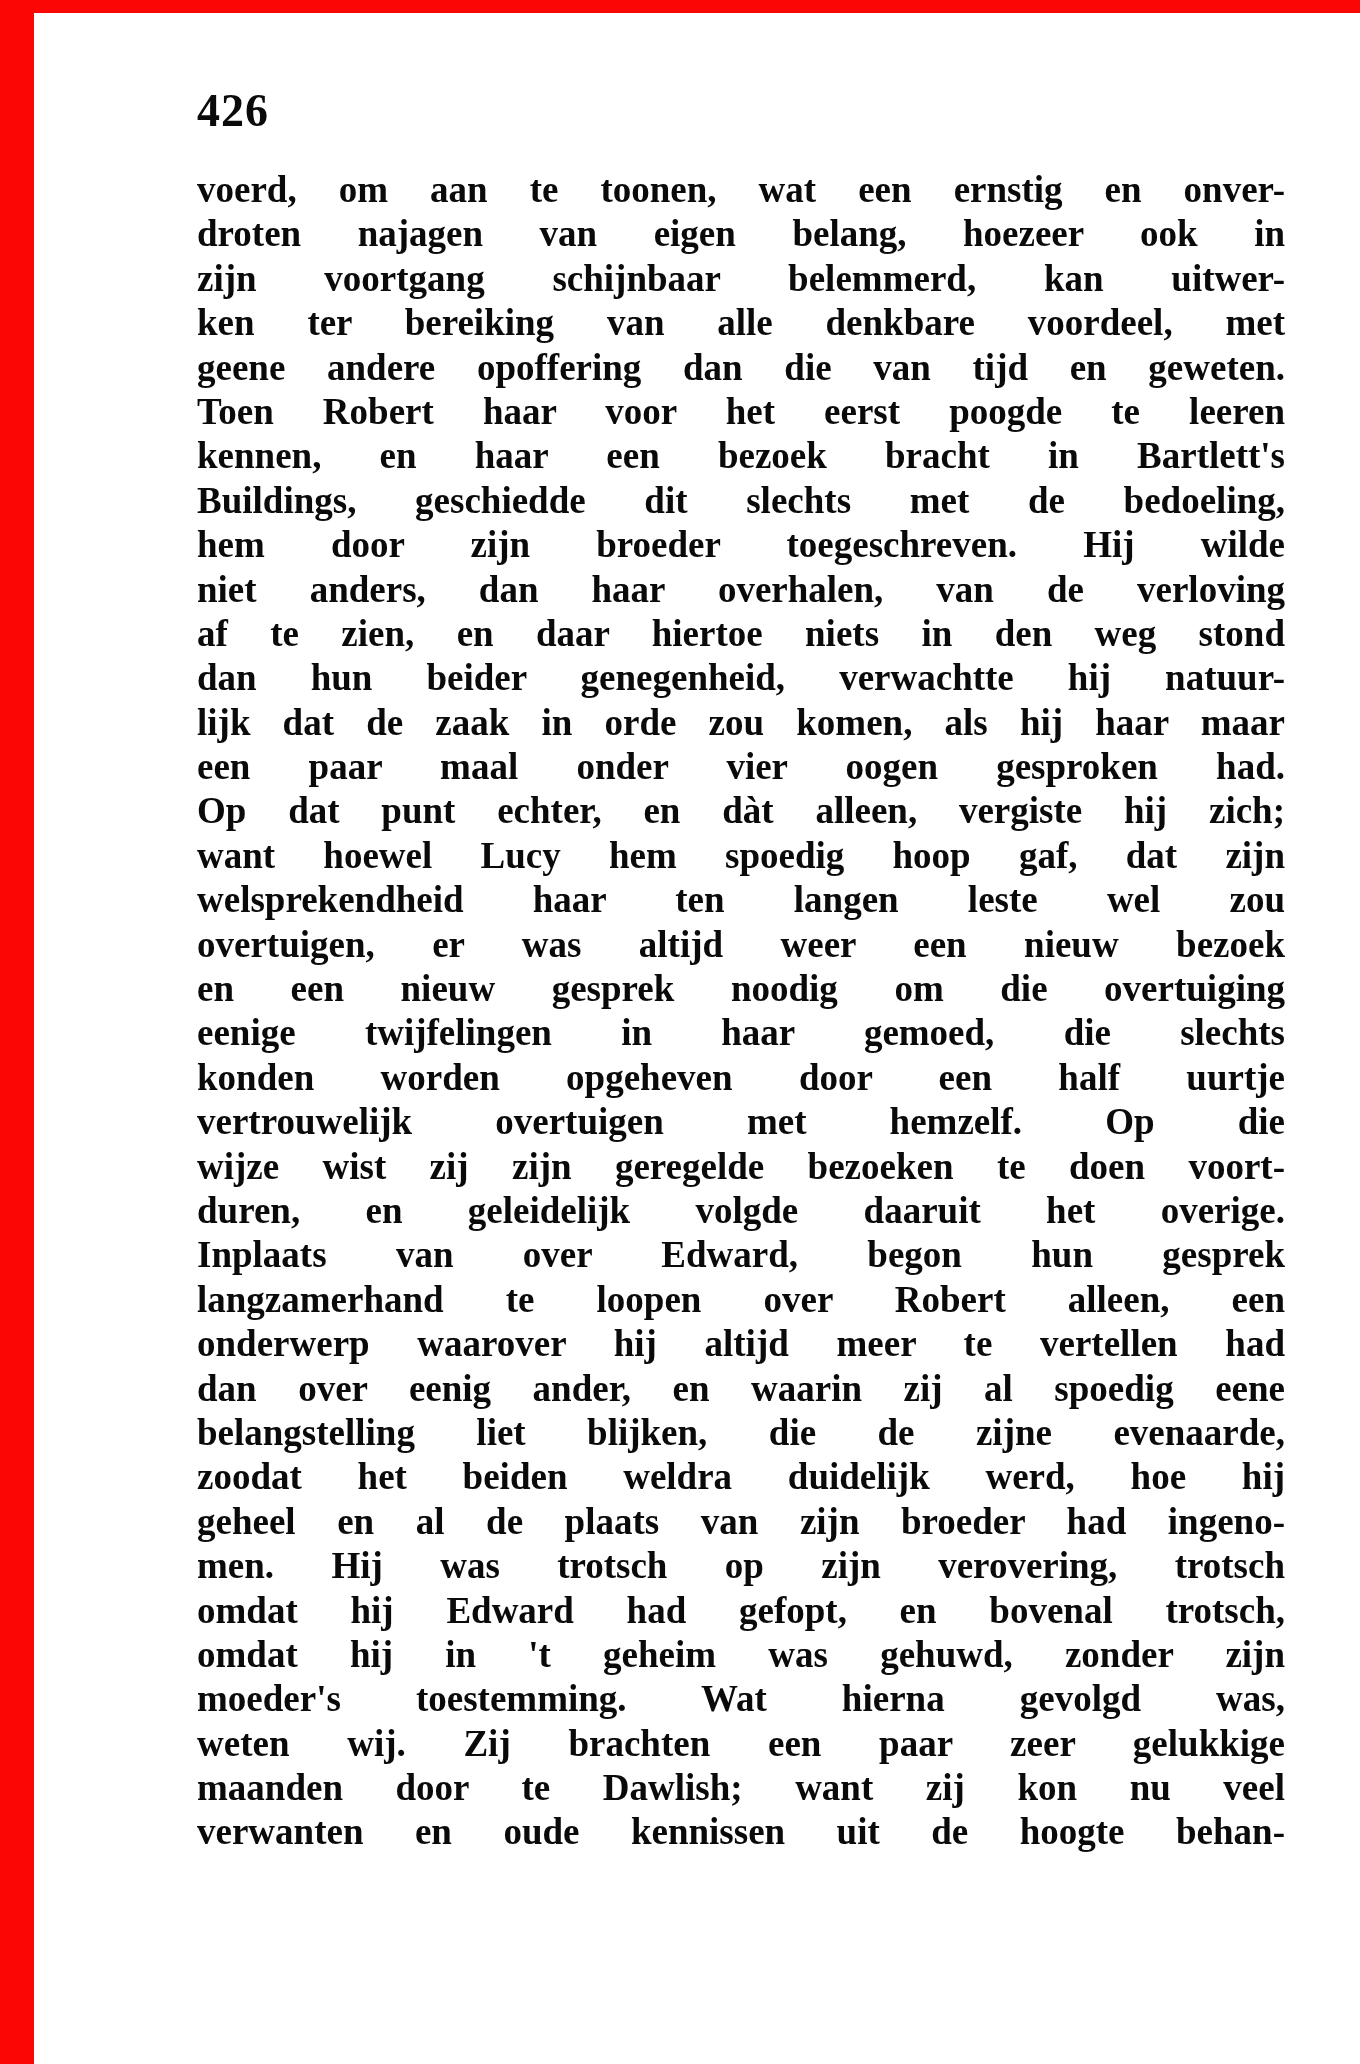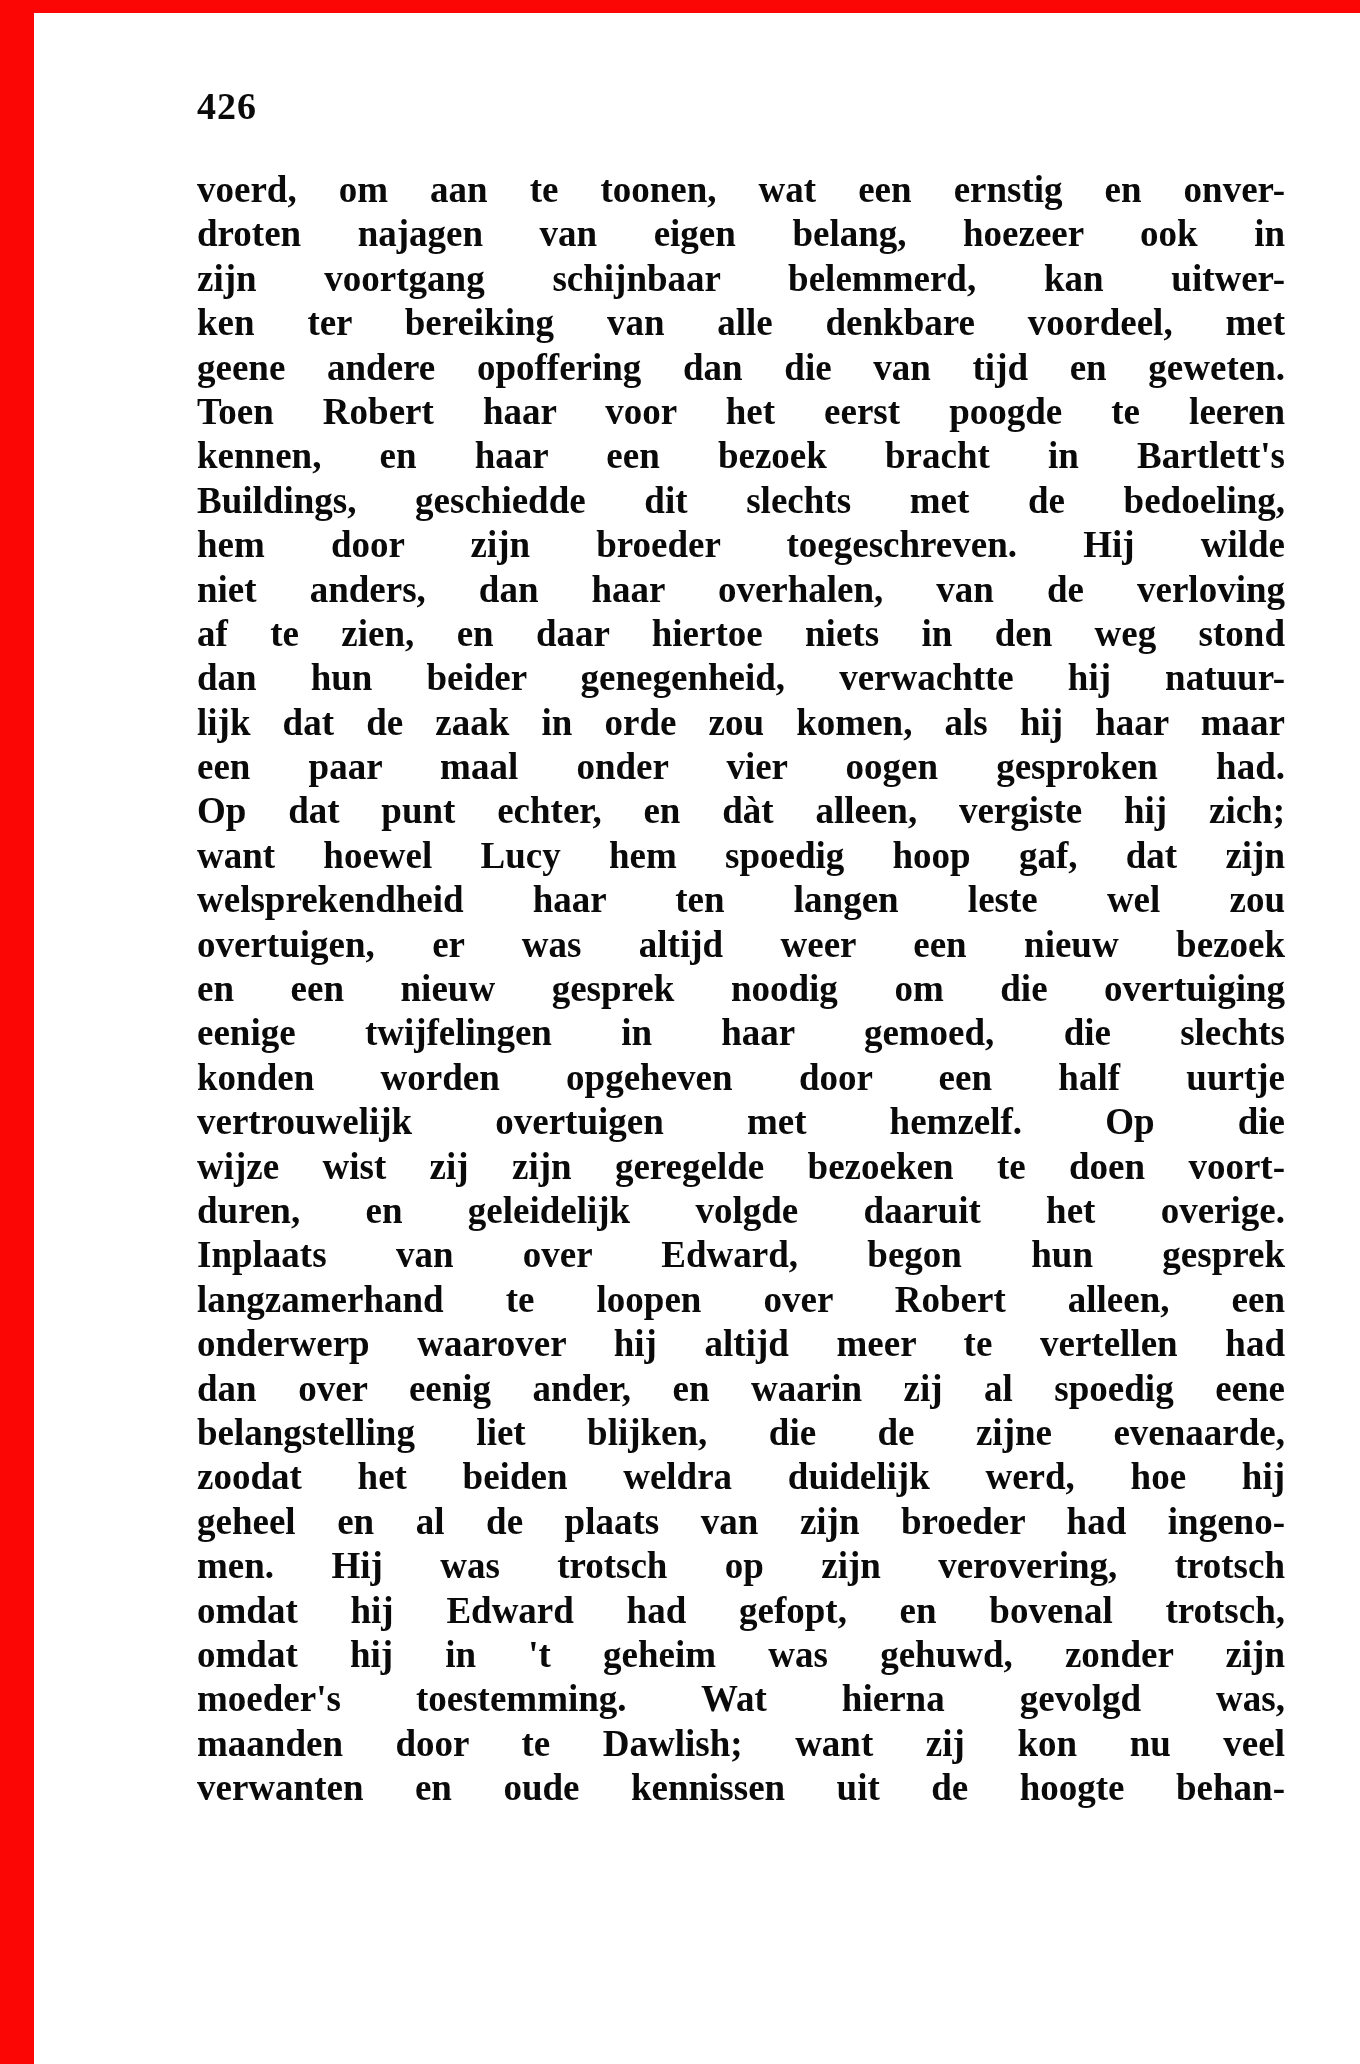--- a/index.html
+++ b/index.html
@@ -28,21 +28,21 @@
     left: 0;
     top: 0;
     width: 1360px;
     height: 13px;
     background: #fb0505;
   }
   .page-number {
     position: absolute;
     left: 197px;
     top: 84px;
-    font-size: 38px;
+    font-size: 46px;
     font-weight: 700;
     color: #0a0a0a;
     letter-spacing: 1px;
   }
   .text-block {
     position: absolute;
     left: 197px;
     top: 168px;
     width: 1088px;
     color: #0a0a0a;
@@ -94,16 +94,17 @@
       <div class="line">langzamerhand te loopen over Robert alleen, een</div>
       <div class="line">onderwerp waarover hij altijd meer te vertellen had</div>
       <div class="line">dan over eenig ander, en waarin zij al spoedig eene</div>
       <div class="line">belangstelling liet blijken, die de zijne evenaarde,</div>
       <div class="line">zoodat het beiden weldra duidelijk werd, hoe hij</div>
       <div class="line">geheel en al de plaats van zijn broeder had ingeno-</div>
       <div class="line">men. Hij was trotsch op zijn verovering, trotsch</div>
       <div class="line">omdat hij Edward had gefopt, en bovenal trotsch,</div>
       <div class="line">omdat hij in 't geheim was gehuwd, zonder zijn</div>
       <div class="line">moeder's toestemming. Wat hierna gevolgd was,</div>
+      <div class="line">weten wij. Zij brachten een paar zeer gelukkige</div>
       <div class="line">maanden door te Dawlish; want zij kon nu veel</div>
       <div class="line">verwanten en oude kennissen uit de hoogte behan-</div>
     </div>
 </div>
 
 </body></html>

